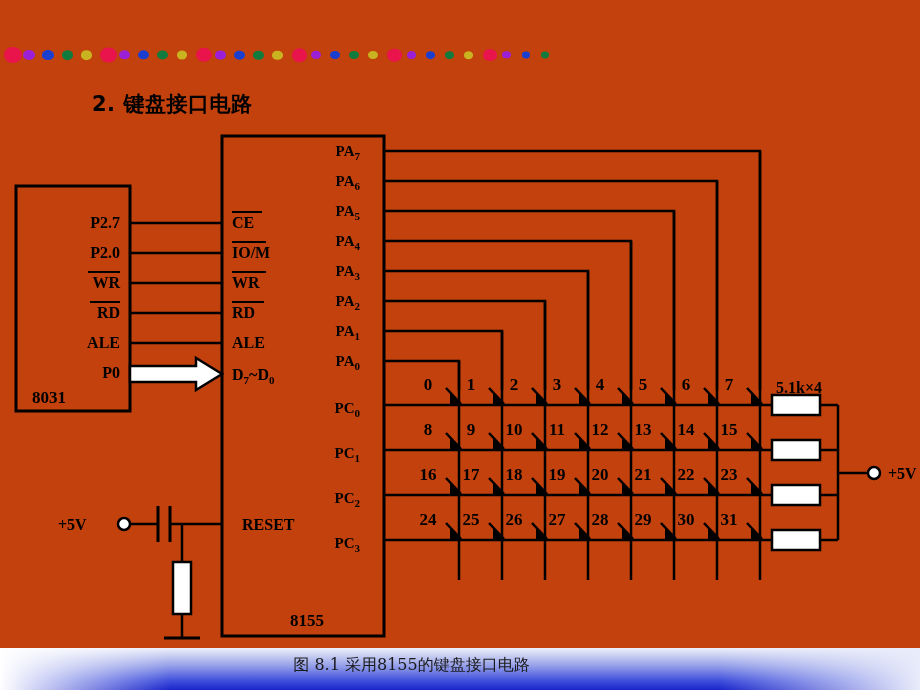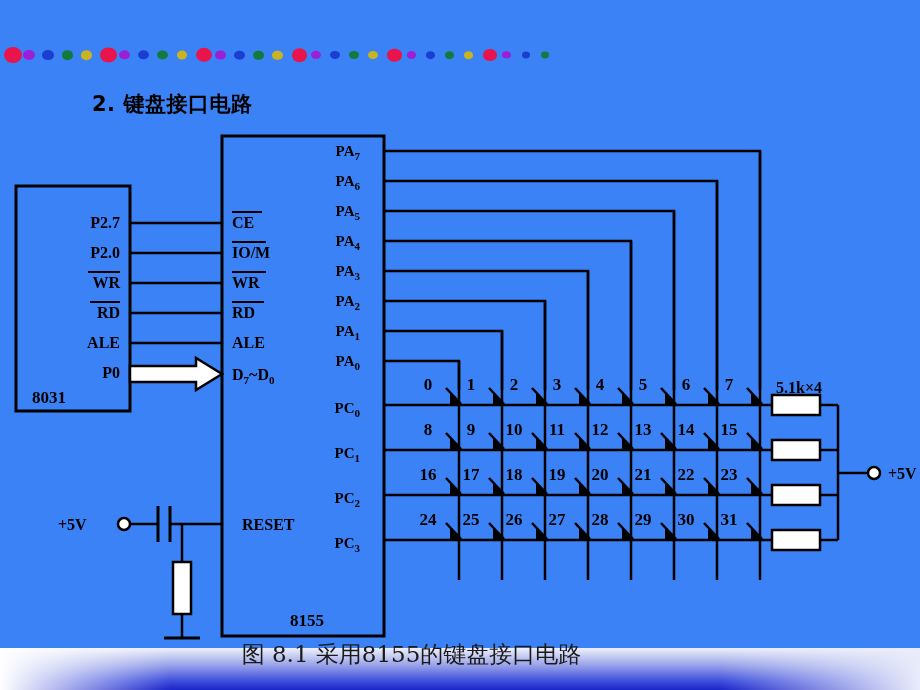--- a/index.html
+++ b/index.html
@@ -3,21 +3,21 @@
 <meta charset="utf-8">
 <style>
   html,body{margin:0;padding:0;}
   body{
     width:920px;height:690px;
     background:#ffffff;
     font-family:"Liberation Serif", serif;
     overflow:hidden;
     position:relative;
   }
-  #slide{position:absolute;left:0;top:0;width:920px;height:690px;background:#3b82f6;}
+  #slide{position:absolute;left:0;top:0;width:920px;height:690px;background:#c2410c;}
 
   
   #dot-ribbon{
     position:absolute;left:4px;top:44px;width:556px;height:22px;
   }
   #dot-ribbon .dot{
     position:absolute;border-radius:50%;
     top:50%;transform:translateY(-50%);
   }
 
@@ -42,24 +42,24 @@
     position:absolute;left:0;bottom:0;width:170px;height:42px;
     background:linear-gradient(to right,#ffffff 0%, rgba(255,255,255,0) 100%);
     pointer-events:none;
   }
   #footer-right{
     position:absolute;right:0;bottom:0;width:200px;height:42px;
     background:linear-gradient(to left,#e9ecfa 0%, rgba(233,236,250,0) 100%);
     pointer-events:none;
   }
   #caption{
-    position:absolute;left:0;bottom:20px;width:823px;
+    position:absolute;left:0;bottom:14px;width:823px;
     text-align:center;
     font-family:"DejaVu Serif", serif;
-    font-size:23px;color:#1a1a1a;
+    font-size:16px;color:#1a1a1a;
     white-space:nowrap;
   }
   .svg-txt{font-family:"Liberation Serif", serif;font-weight:bold;fill:#000;}
 </style>
 </head>
 <body>
 
 <div id="slide">
 
   <div id="dot-ribbon">

